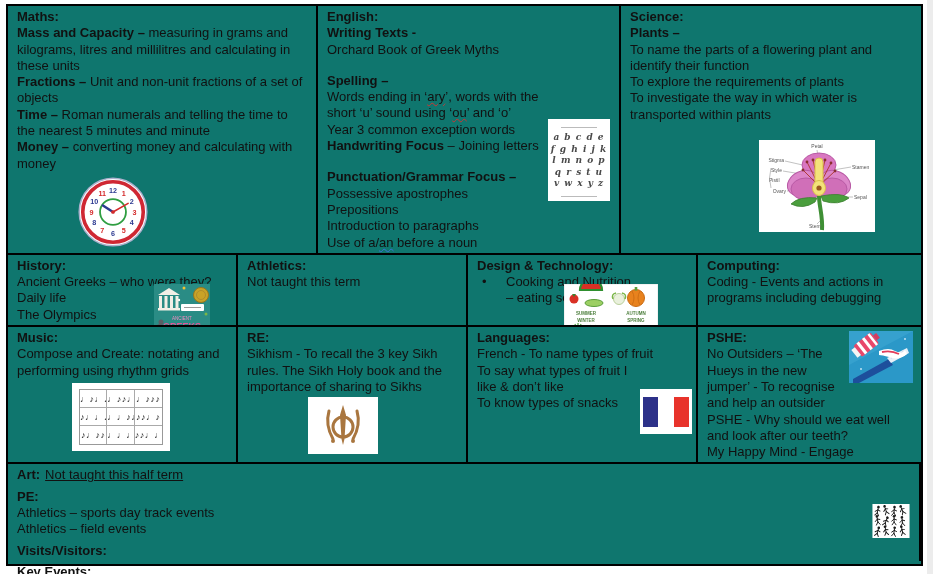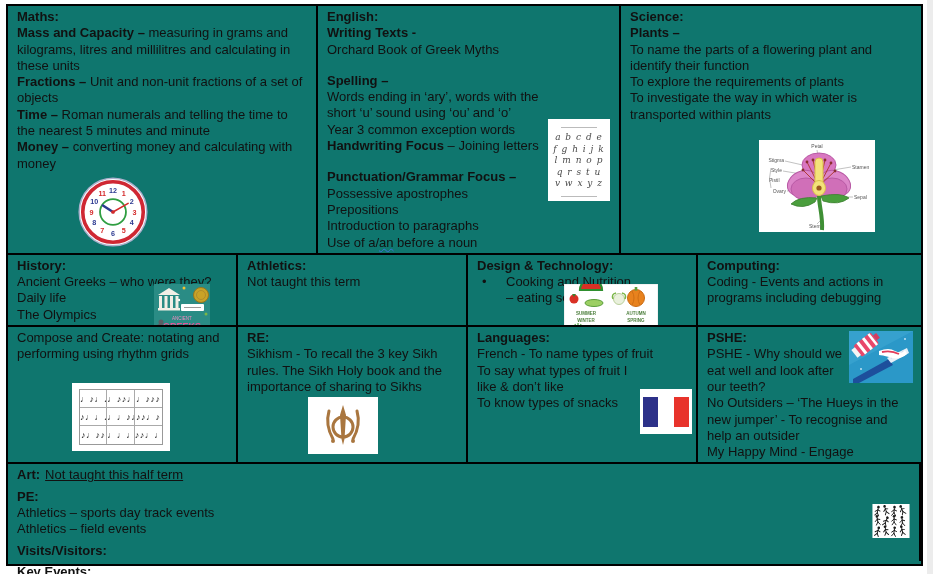--- a/index.html
+++ b/index.html
@@ -9,31 +9,31 @@
   .curr-table { position:absolute; left:6px; top:4px; width:917px; height:562px; border:2px solid #000; background:#0f766e; display:flex; flex-direction:column; }
   .row { display:grid; border-bottom:2px solid #000; }
   .row:last-child { border-bottom:none; flex:1; }
   .row1 { grid-template-columns:310px 303px 1fr; height:249px; }
   .row2 { grid-template-columns:230px 230px 230px 1fr; height:96px; }
   .row3 { grid-template-columns:230px 230px 230px 1fr; height:150px; }
   .cell { border-right:2px solid #000; padding:3px 8px 2px 9px; position:relative; overflow:hidden; font-size:13px; line-height:16.3px; }
   .cell:last-child { border-right:none; }
   b { font-weight:bold; }
   .gap { height:15px; }
-  .sq { text-decoration-style:wavy; text-decoration-color:#cc3333; text-decoration-thickness:1px;text-align:right; }
+  .sq { text-decoration:underline; text-decoration-style:wavy; text-decoration-color:#cc3333; text-decoration-thickness:1px;text-align:right; }
   .bu { text-decoration:underline; text-decoration-style:wavy; text-decoration-color:#3b6fd4; text-decoration-thickness:1px; }
   .bullet { display:flex; }
   .bullet::before { content:"\2022"; width:24px; padding-left:5px; flex:0 0 24px; }
   .ml { margin-left:5px;text-decoration:underline; }
   
   .clock { display:block; margin:3px 0 0 60px; width:72px; height:74px; }
   .alpha-card { position:absolute; right:9px; top:113px; width:62px; height:82px; background:#fff; padding:6px 2px 4px 2px; text-align:center; }
   .alpha-card .dash { height:1px; border-top:1px solid #bbb; width:36px; margin:2px auto 4px auto; }
   .alpha-card .dash2 { margin-top:6px; }
-  .alpha-row { font-family:"DejaVu Serif", serif; font-style:italic; font-size:9px; line-height:11.5px; color:#4a4a4a; letter-spacing:1px; }
+  .alpha-row { font-family:"DejaVu Serif", serif; font-style:italic; font-size:9px; line-height:11.5px; color:#4a4a4a; letter-spacing:1px;font-weight:bold; }
   .flower { position:absolute; left:138px; top:134px; width:116px; height:92px; }
   .greek-book { position:absolute; left:146px; top:29px; width:56px; height:63px; }
   .foods { position:absolute; left:96px; top:29px; width:94px; height:64px; }
   .rhythm { position:absolute; left:64px; top:56px; width:98px; height:68px; background:#fff; padding:6px 7px; }
   .rg-grid { display:grid; grid-template-columns:repeat(3,1fr); border:1px solid #999; }
   .rg-cell { border-right:1px solid #aaa; border-bottom:1px solid #aaa; font-size:9px; letter-spacing:0.5px; text-align:center; height:18px; line-height:18px; color:#222; overflow:hidden; }
   .rg-cell:nth-child(3n) { border-right:none; }
   .rg-cell:nth-child(n+7) { border-bottom:none; }
   .khanda-box { position:absolute; left:70px; top:70px; width:70px; height:57px; background:#fff; display:flex; align-items:center; justify-content:center; }
   .flag-box { position:absolute; left:172px; top:62px; width:52px; height:45px; background:#fff; display:flex; align-items:center; justify-content:center; }
@@ -246,20 +246,21 @@
 
       <div class="cell">
         <div><b>Computing:</b></div>
         <div style="width:210px;">Coding - Events and actions in programs including debugging</div>
       </div>
     </div>
 
     <div class="row row3">
 
       <div class="cell">
+        <div><b>Music:</b></div>
         <div>Compose and Create: notating and performing using rhythm grids</div>
         <div class="rhythm">
           <div class="rg-grid">
             <div class="rg-cell">♩♪♩♩</div>
             <div class="rg-cell">♩♪♪♩</div>
             <div class="rg-cell">♩♪♪♪</div>
             <div class="rg-cell">♪♩♩♩</div>
             <div class="rg-cell">♩♩♪♩</div>
             <div class="rg-cell">♪♪♩♪</div>
             <div class="rg-cell">♪♩♪♪</div>
@@ -316,22 +317,22 @@
             <rect x="24" y="6" width="2.5" height="14" fill="#ffffff"></rect>
             <rect x="2" y="8" width="4.5" height="10" fill="#f4f4f4"></rect>
             <rect x="28" y="10" width="4" height="6" fill="#d63b5f"></rect>
           </g>
           <path d="M30 20 Q40 16 46 20 Q54 24 56 19 L58 23 Q50 30 40 26 Q33 24 30 24 Z" fill="#ffffff"></path>
           <path d="M33 21 Q42 19 50 23" fill="none" stroke="#e23d5a" stroke-width="1.8"></path>
           <circle cx="12" cy="38" r="1" fill="#bfe2f2"></circle>
             <circle cx="56" cy="8" r="1" fill="#bfe2f2"></circle>
         </svg>
         <div><b>PSHE:</b></div>
+        <div>No Outsiders – ‘The Hueys in the new jumper’ - To recognise and help an outsider</div>
         <div>PSHE - Why should we eat well and look after our teeth?</div>
-        <div>No Outsiders – ‘The Hueys in the new jumper’ - To recognise and help an outsider</div>
         <div>My Happy Mind - Engage</div>
       </div>
     </div>
 
     <div class="row row4">
 
       <div class="cell">
         <div><b>Art:</b><span class="ml">Not taught this half term</span></div>
       </div>
 

